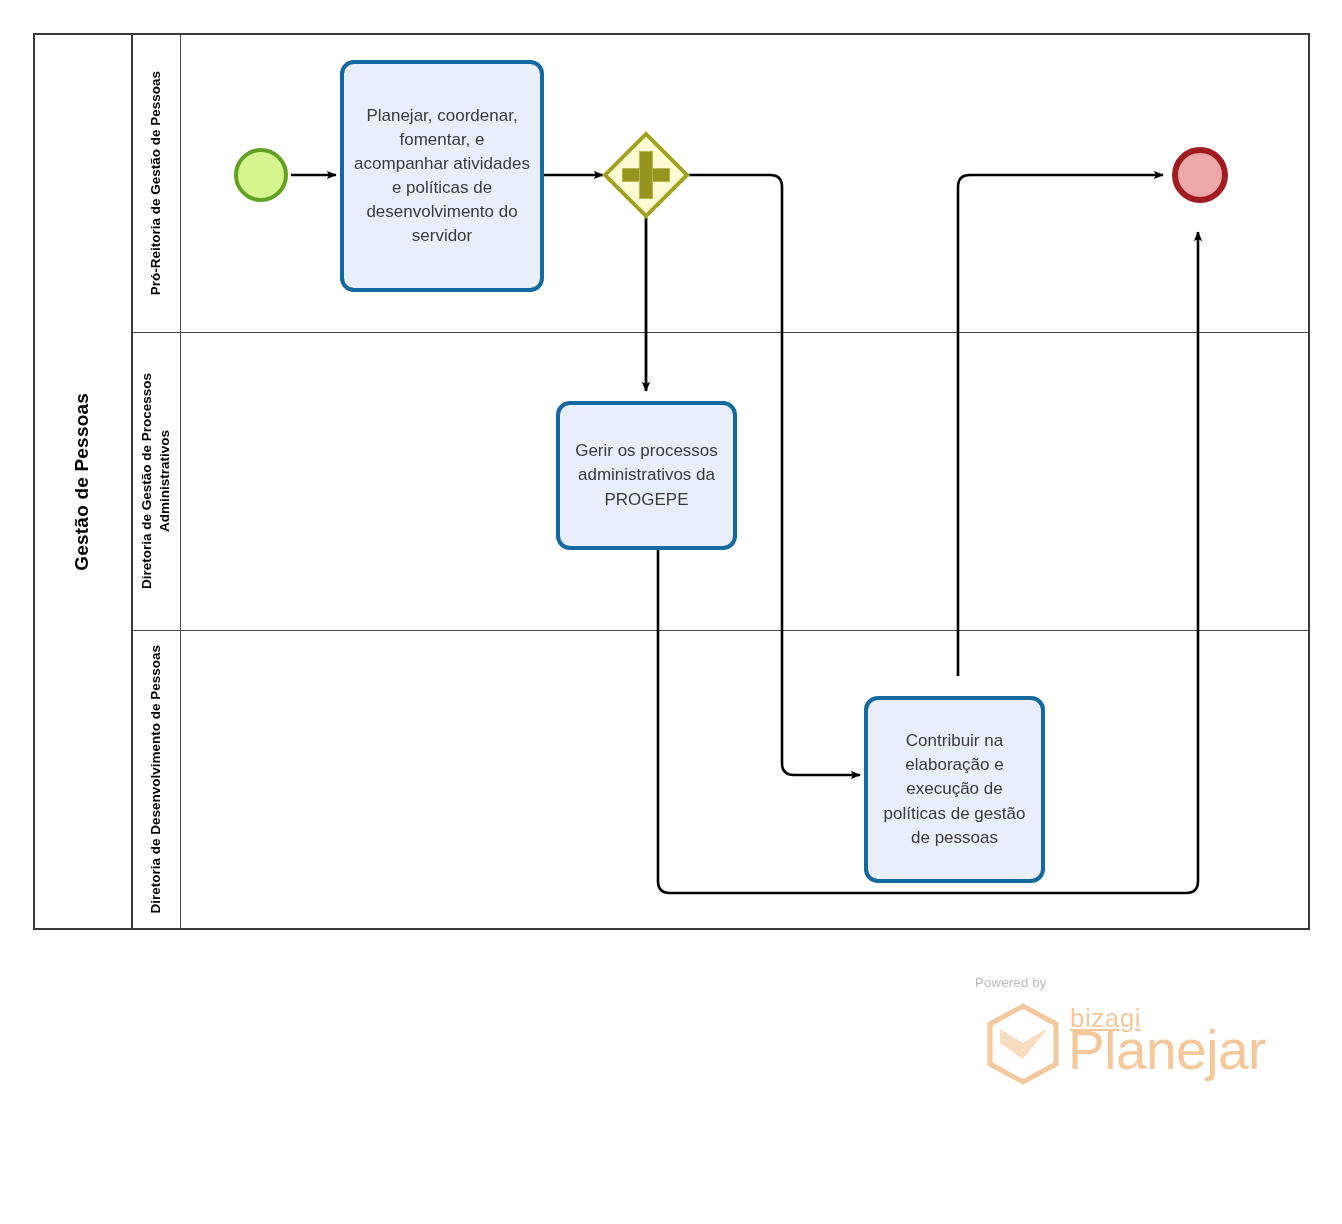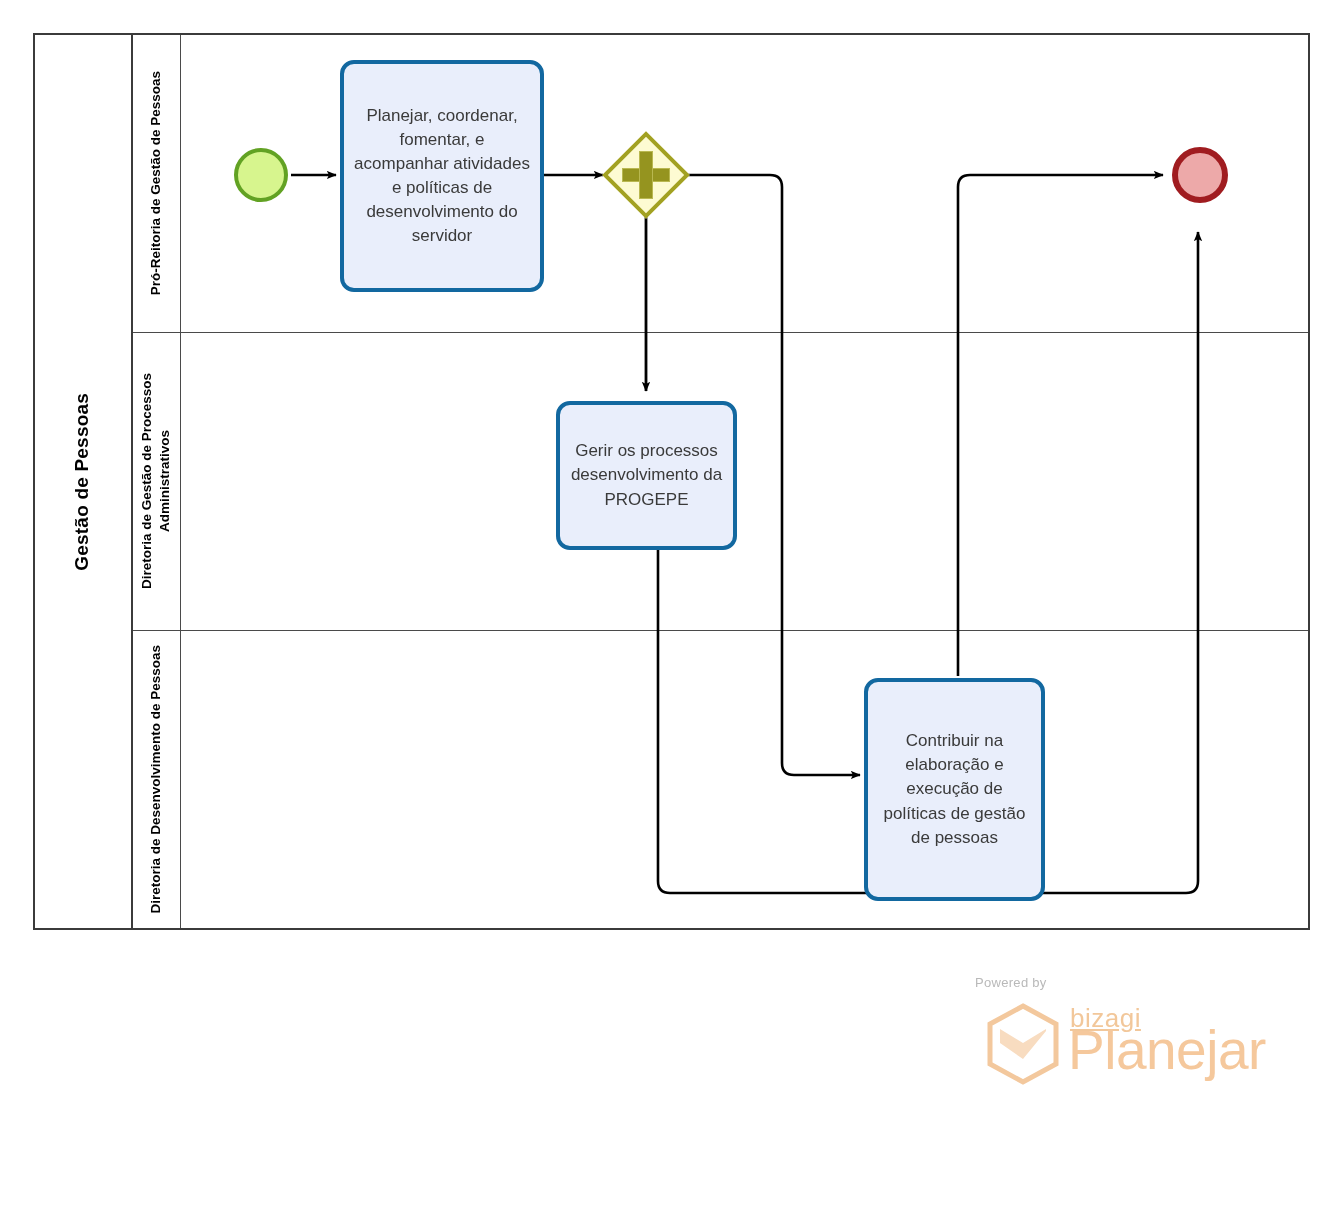--- a/index.html
+++ b/index.html
@@ -259,23 +259,23 @@
   <div class="task" style="left:340px;top:60px;width:204px;height:232px;">Planejar, coordenar, fomentar, e acompanhar atividades e políticas de desenvolvimento do servidor</div>
 
   <div style="position:absolute;left:615px;top:144px;width:62px;height:62px;">
     <div class="gateway"></div>
     <div class="gateway-plus">
       <div class="bar-h"></div>
       <div class="bar-v"></div>
     </div>
   </div>
 
-  <div class="task" style="left:556px;top:401px;width:181px;height:149px;">Gerir os processos desenvolvimento da PROGEPE</div>
-
-  <div class="task" style="left:864px;top:678px;width:181px;height:223px;">Contribuir na elaboração e execução de políticas de gestão de pessoas</div>
+  <div class="task" style="left:556px;top:401px;width:181px;height:149px;">Gerir os processos administrativos da PROGEPE</div>
+
+  <div class="task" style="left:864px;top:696px;width:181px;height:187px;">Contribuir na elaboração e execução de políticas de gestão de pessoas</div>
 
   <div class="event end" style="left:1172px;top:147px;"></div>
 
   <div class="watermark">
     <div class="wm-powered">Powered by</div>
     <svg class="wm-hex" viewBox="0 0 74 82">
       <polygon points="37,3 70,21 70,61 37,79 4,61 4,21" fill="none" stroke="#f3c89d" stroke-width="5"></polygon>
       <polygon points="14,26 37,40 60,26 60,28 37,56 14,40" fill="#f8dcc0" stroke="none"></polygon>
     </svg>
     <div class="wm-bizagi">bizagi</div>

